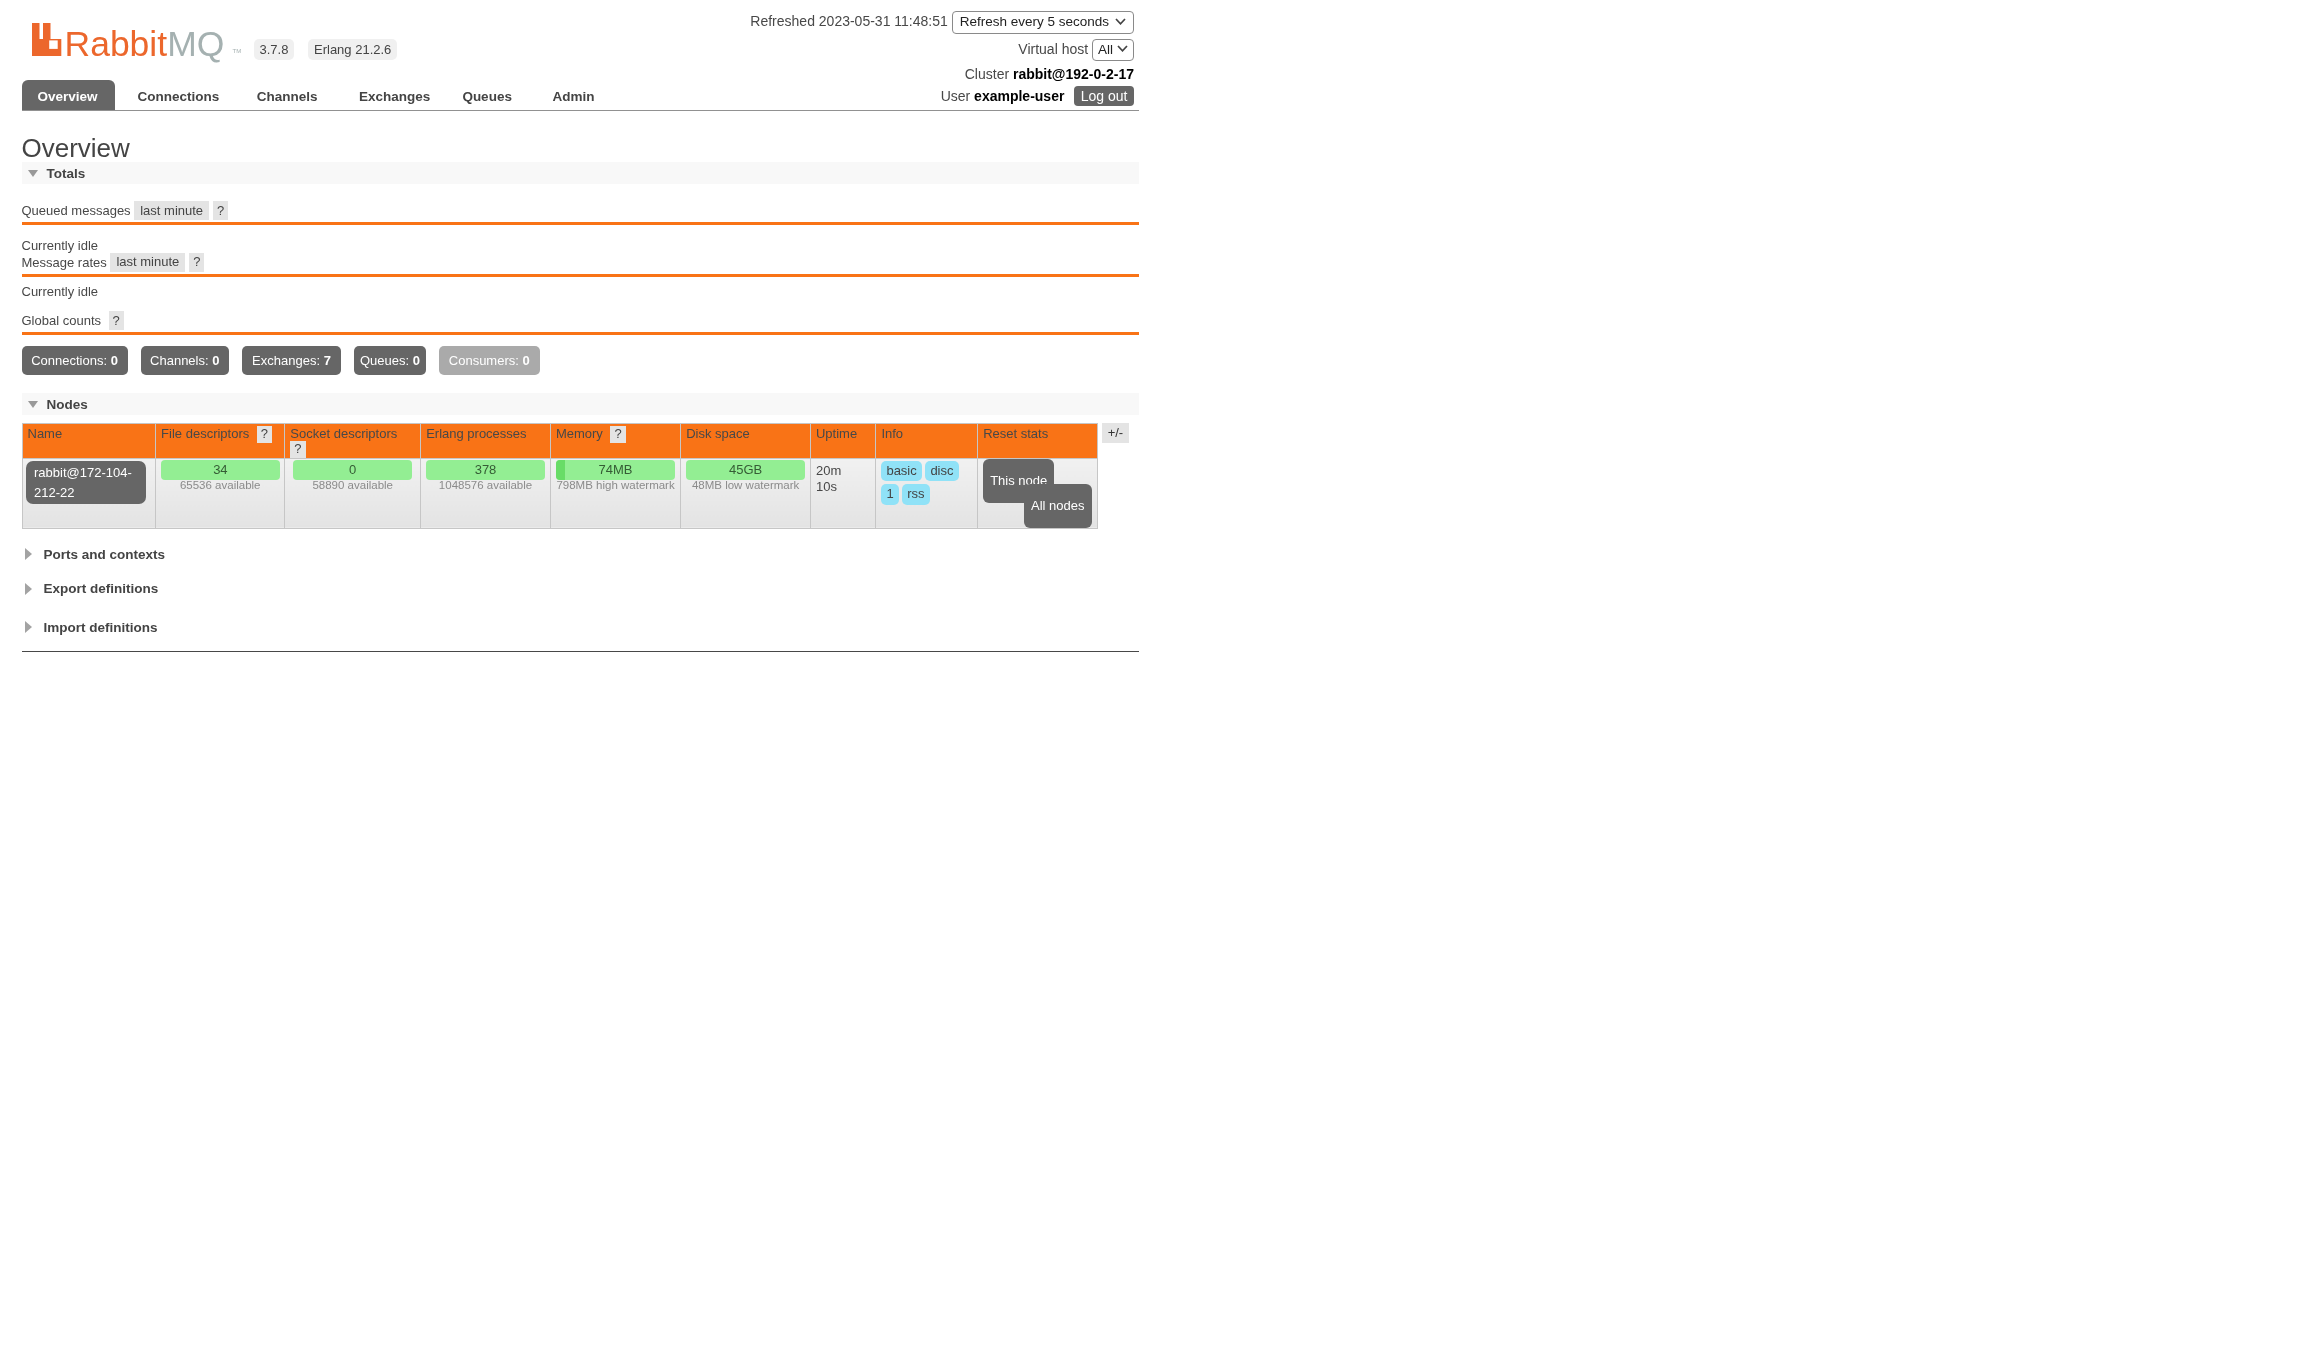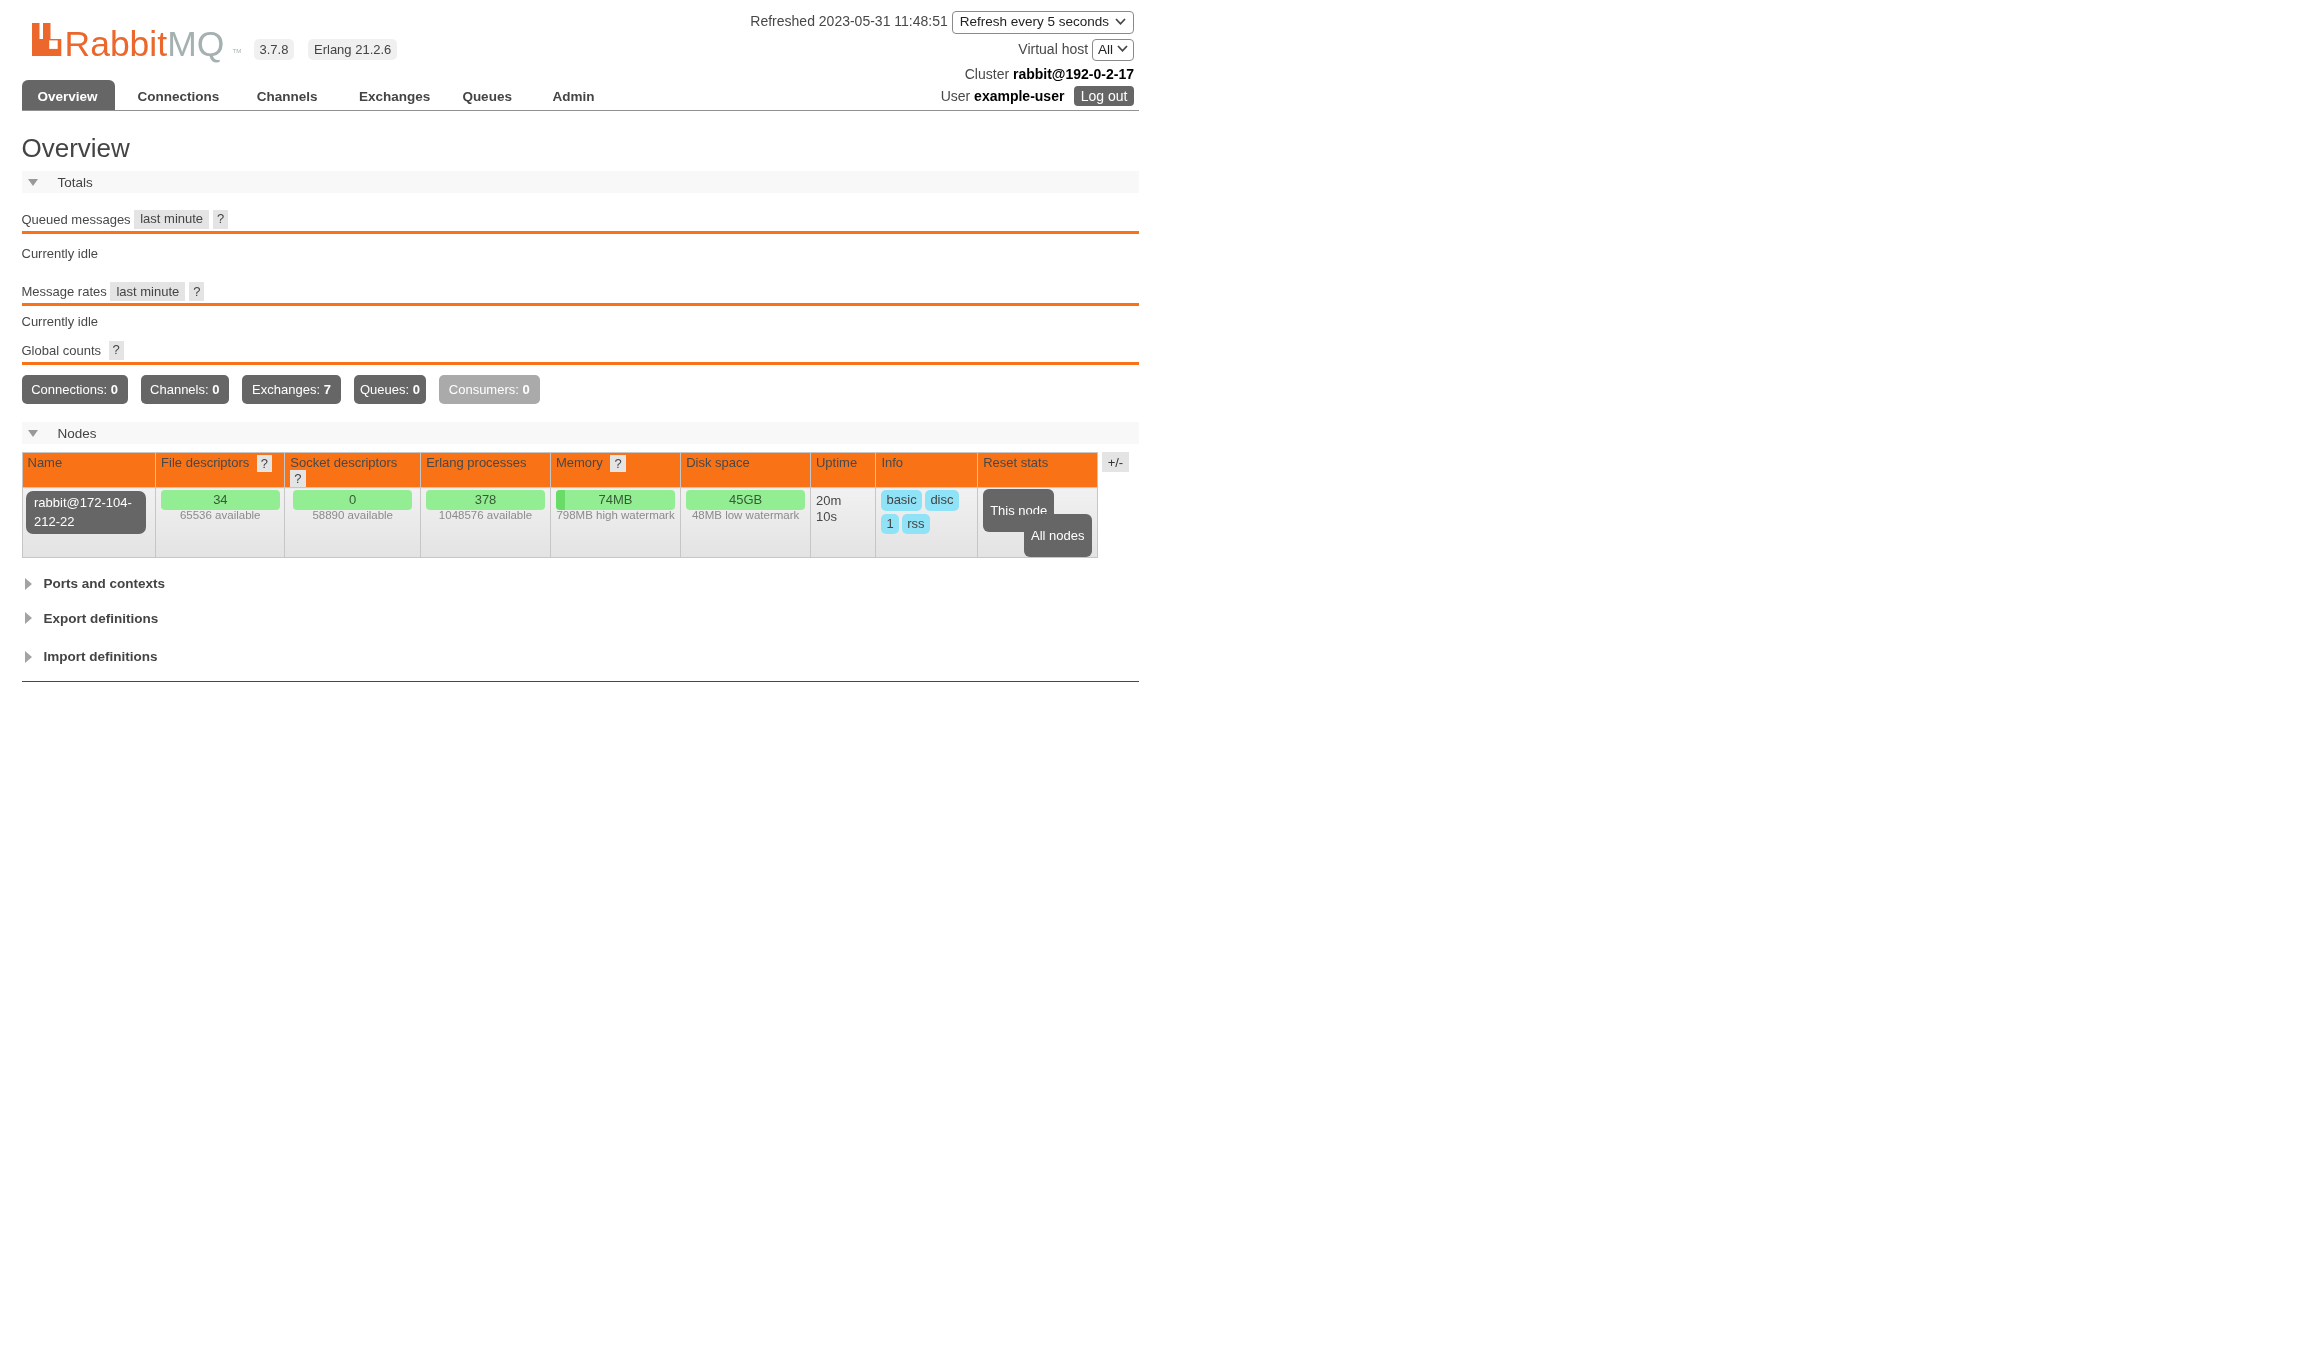--- a/index.html
+++ b/index.html
@@ -34,21 +34,21 @@
 #menu li.m4 { margin-left:9.5px; }
 #menu li.m5 { margin-left:0; }
 #menu li.m6 { margin-left:8.5px; }
 #menu li a.selected { background:#666; color:#fff; border-radius:6px 6px 0 0; }
 
 
 #main { position:absolute; top:135px; left:0; right:0; }
 h1 { font-weight:normal; font-size:26px; line-height:24px; color:#444; margin:0.5px 0 0 0; padding:0; }
 
 .section-strip { background:#f8f8f8; height:22px; margin-top:2.5px; position:relative; }
-.section-strip h2 { font-size:13.5px; font-weight:normal; color:#444; margin:11px; padding:4px 0 0 25px; }
+.section-strip h2 { font-size:13.5px; font-weight:bold; color:#444; margin:0; padding:4px 0 0 25px; }
 .tri-down { position:absolute; left:6px; top:8px; width:0; height:0; border-left:5.5px solid transparent; border-right:5.5px solid transparent; border-top:7.5px solid #999; }
 .tri-right { display:inline-block; width:0; height:0; border-top:6.3px solid transparent; border-bottom:6.3px solid transparent; border-left:7.5px solid #a3a3a3; margin-right:12px; margin-left:3px; }
 
 h3 { font-size:13px; font-weight:normal; color:#484848; margin:17px 0 0 0; border-bottom:3px solid #f97316; padding-bottom:2px; height:19px; }
 .tag { display:inline-block; background:#e4e4e4; padding:2.5px 6px; font-size:13px; color:#444; line-height:14px; }
 .help { display:inline-block; background:#e4e4e4; padding:2.5px 4px; font-size:13px; color:#444; line-height:14px; margin-left:4px; }
 .idle { margin:12.5px 0 0 0; line-height:15px; }
 
 
 #bigbtns { margin-top:10.5px; font-size:0; }
@@ -136,21 +136,21 @@
   <div id="main">
     <h1>Overview</h1>
 
     <div class="section-strip">
         <span class="tri-down"></span>
         <h2>Totals</h2>
       </div>
 
     <h3>Queued messages <span class="tag">last minute</span><span class="help">?</span></h3>
     <div class="idle">Currently idle</div>
-    <h3 style="margin-top:21px">Message rates <span class="tag">last minute</span><span class="help">?</span></h3>
+    <h3 style="margin-top:0">Message rates <span class="tag">last minute</span><span class="help">?</span></h3>
     <div class="idle" style="margin-top:7.5px">Currently idle</div>
     <h3 style="margin-top:12px">Global counts <span class="help">?</span></h3>
 
     <div id="bigbtns">
       <span class="bigbtn" style="width:106px">Connections: <b>0</b></span>
       <span class="bigbtn" style="width:88.5px">Channels: <b>0</b></span>
       <span class="bigbtn" style="width:99px">Exchanges: <b>7</b></span>
       <span class="bigbtn" style="width:72px">Queues: <b>0</b></span>
       <span class="bigbtn faded" style="width:100.5px">Consumers: <b>0</b></span>
     </div>

